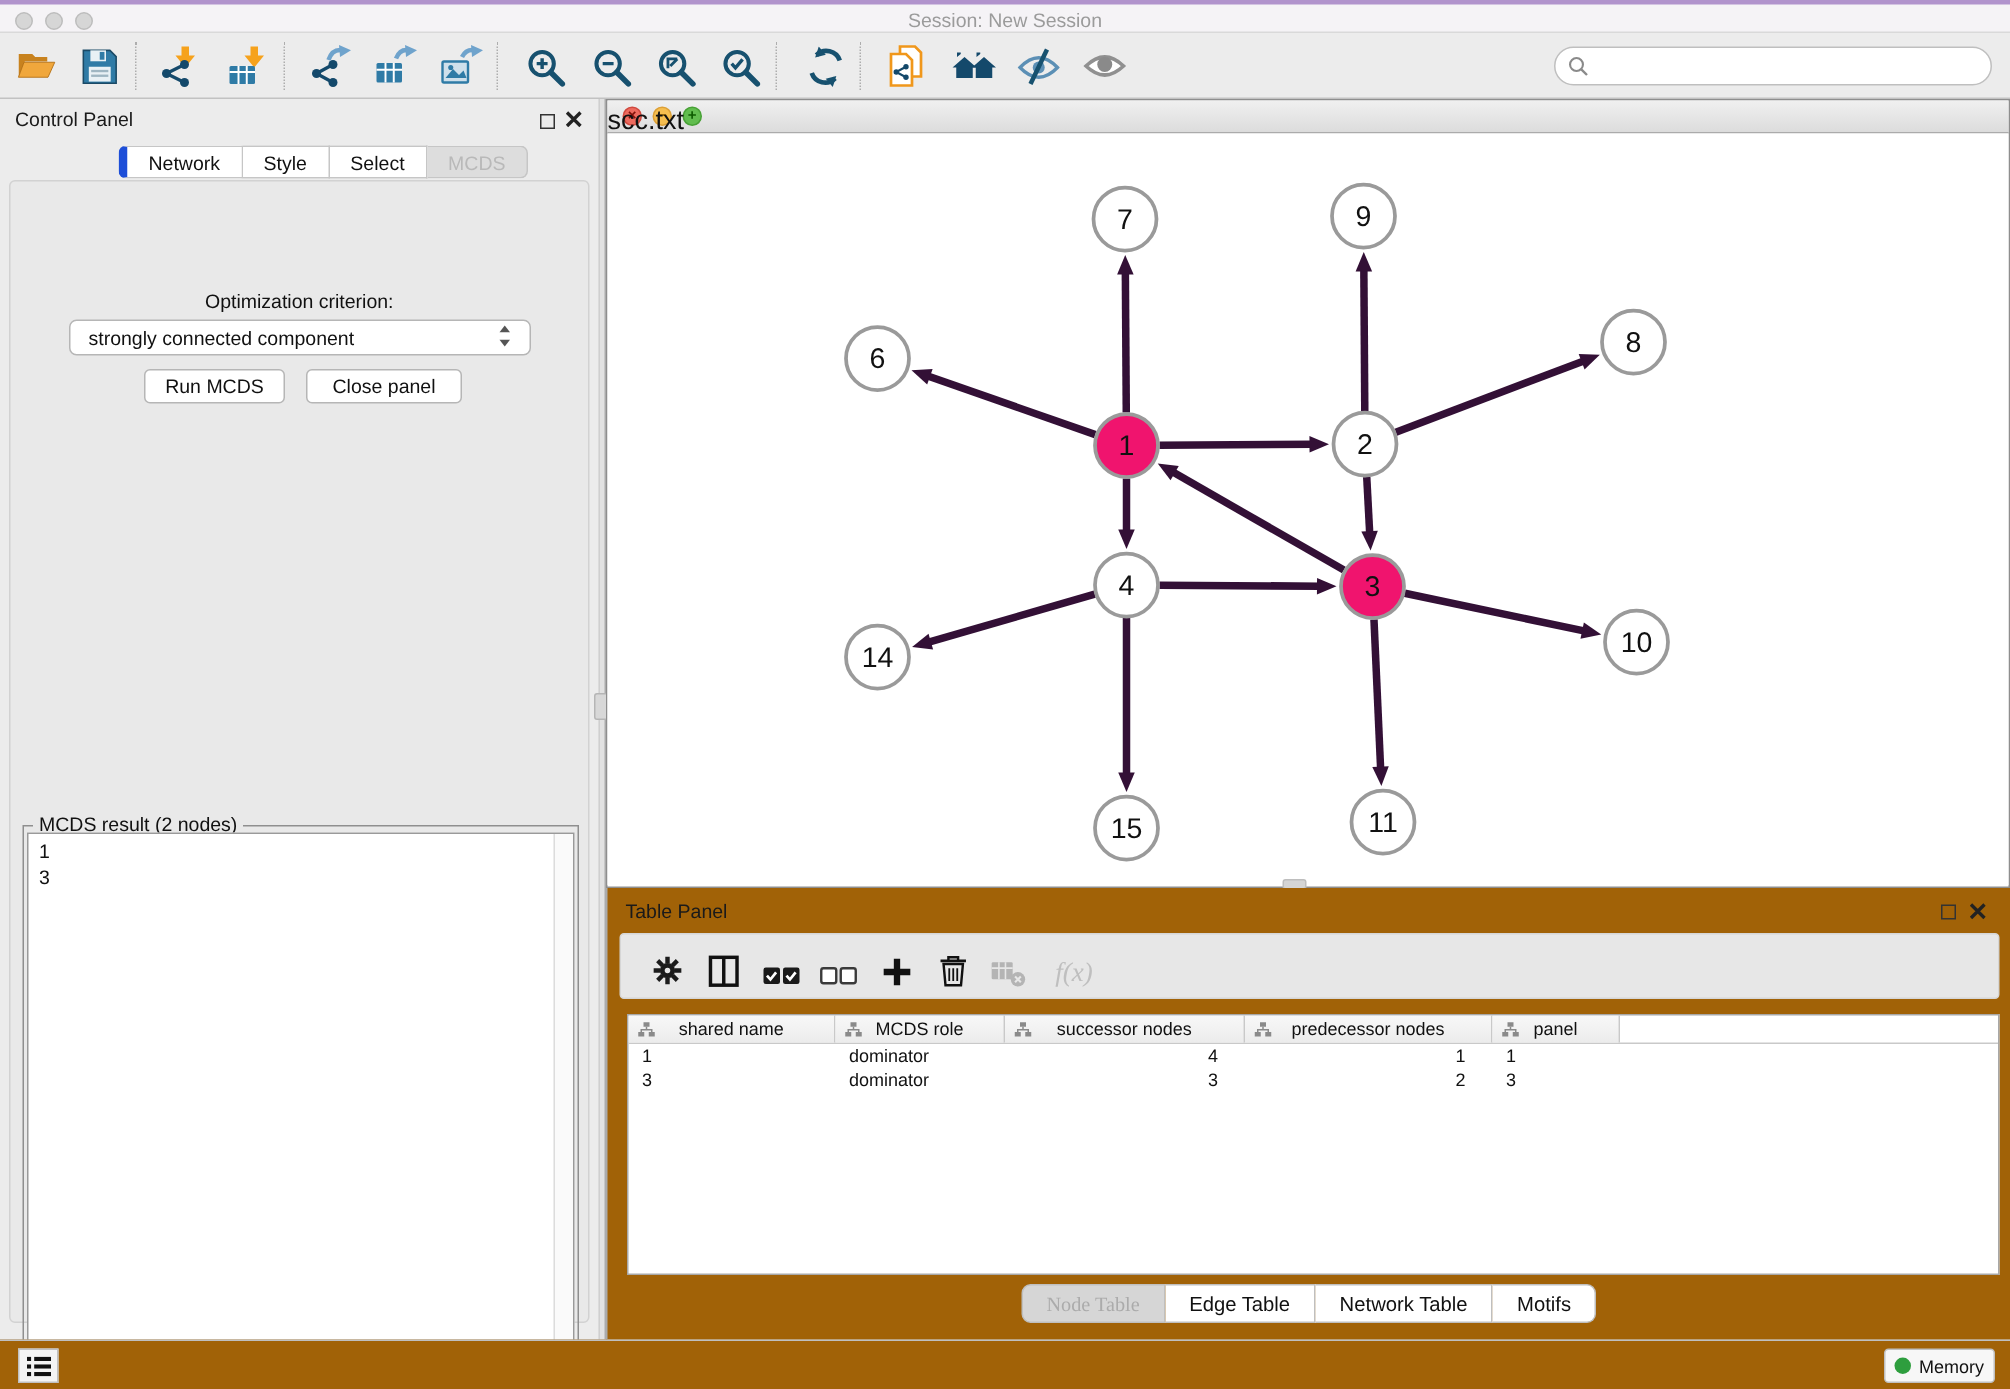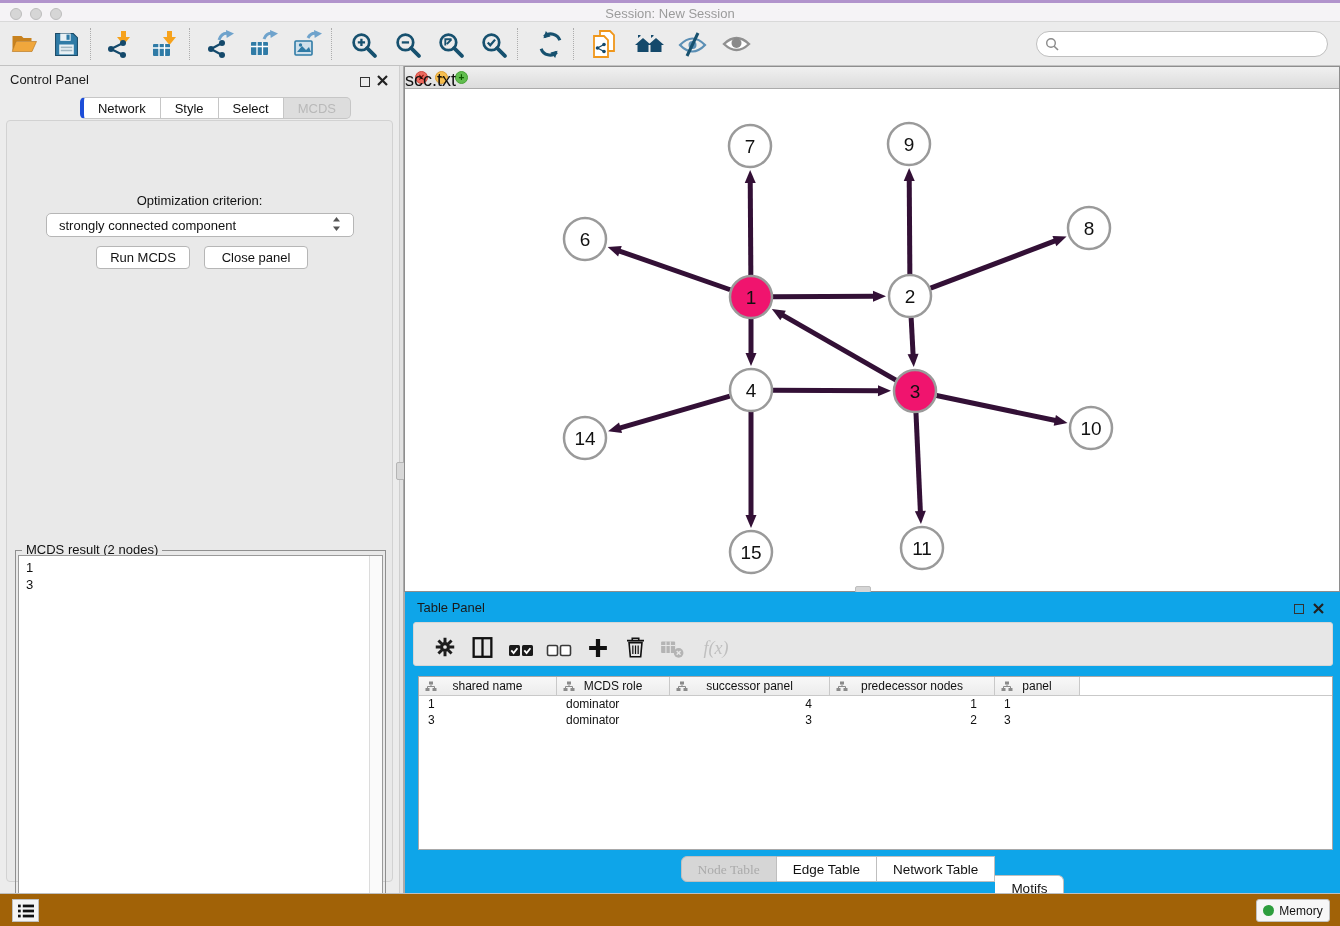--- a/index.html
+++ b/index.html
@@ -24,21 +24,21 @@
   #control-panel{left:0;top:0;width:399px;height:827px;background:#ECECEC;}
   #v-divider{left:399px;top:0;width:5px;height:827px;background:#E2E2E2;border-left:1px solid #CFCFCF;border-right:1px solid #ABABAB;}
   #v-grip{left:396px;top:396px;width:10px;height:18px;background:#D8D8D8;border:1px solid #B5B5B5;border-radius:2px;}
 
   
   #cp-header{left:0;top:0;width:399px;height:26px;}
   #cp-title{position:absolute;left:10px;top:6px;font-size:13px;color:#1A1A1A;}
   .panel-float{width:10px;height:10px;border:1.6px solid #333;display:inline-block;}
   #cp-tabs{position:absolute;left:0;top:31px;width:399px;height:22px;display:flex;justify-content:center;}
   #cp-tabs .tab{height:22px;line-height:22px;padding:0 14px;font-size:13px;background:#FFF;color:#111;border:1px solid #C6C6C6;border-left:none;}
-  #cp-tabs .tab:first-child{border-left:4px solid #1d4ed8;border-radius:5px 0 0 5px;margin-left:32px;}
+  #cp-tabs .tab:first-child{border-left:6px solid #1d4ed8;border-radius:5px 0 0 5px;margin-left:32px;}
   #cp-tabs .tab:last-child{border-radius:0 5px 5px 0;}
   #cp-tabs .tab.active{background:#DDDDDD;color:#B9B9B9;}
   #cp-content{left:6px;top:54px;width:387px;height:762px;background:#E9E9E9;border:1px solid #D2D2D2;border-radius:4px;}
   #opt-label{position:absolute;left:0;width:100%;top:72px;text-align:center;font-size:13px;color:#111;}
   #criterion{position:absolute;left:39px;top:92px;width:308px;height:24px;background:#FFF;border:1px solid #B6B6B6;border-radius:5px;font-size:13px;display:flex;align-items:center;padding:0 12px;color:#111;}
   #criterion .stepper{margin-left:auto;}
   .btn{position:absolute;top:125px;height:23px;background:#FFF;border:1px solid #B6B6B6;border-radius:4px;font-size:13px;color:#111;display:flex;align-items:center;justify-content:center;}
   #mcds-group{position:absolute;left:8px;top:429px;width:371px;height:381px;border:1px solid #8F8F8F;}
   #mcds-legend{position:absolute;left:6px;top:-9px;background:#E9E9E9;padding:0 4px;font-size:13px;color:#111;}
   #mcds-text{position:absolute;left:2px;top:4px;right:2px;bottom:2px;background:#FFF;border:1px solid #9A9A9A;}
@@ -47,35 +47,35 @@
 
   
   #network-window{left:404px;top:0;width:936px;height:526px;background:#FFF;border:1px solid #8E8E8E;}
   #nw-titlebar{position:absolute;left:0;top:0;right:0;height:22px;background:linear-gradient(#F0F0F0,#DCDCDC);border-bottom:1px solid #ABABAB;}
   #nw-title{position:absolute;left:0;right:0;top:3px;text-align:left;font-size:18px;color:#111;}
   .tl{position:absolute;top:4px;width:13px;height:13px;border-radius:50%;font-size:10px;line-height:12px;text-align:center;font-weight:bold;}
   #nw-canvas{position:absolute;left:0;top:22px;width:934px;height:501px;background:#FFF;}
   #nw-grip{position:absolute;left:450px;bottom:-2px;width:16px;height:7px;background:#D5D5D5;border:1px solid #BEBEBE;border-radius:2px;}
 
   
-  #table-panel{left:404px;top:526px;width:936px;height:301px;background:#0ea5e9;border-left:1px solid #ABABAB;}
+  #table-panel{left:404px;top:526px;width:936px;height:301px;background:#a16207;border-left:1px solid #ABABAB;}
   #tp-title{position:absolute;left:12px;top:8px;font-size:13px;color:#1A1A1A;}
   #tp-toolbar{position:absolute;left:8px;top:30px;width:920px;height:44px;background:#E7E7E7;border:1px solid #D6D6D6;border-radius:3px;}
   .tpbtn{position:absolute;top:8px;width:30px;height:28px;display:flex;align-items:flex-end;justify-content:center;}
   #fx-label{font-family:"Liberation Serif",serif;font-style:italic;font-size:18px;color:#BFBFBF;}
   #tbl{position:absolute;left:13px;top:84px;width:915px;height:174px;background:#FFF;border:1px solid #A8A8A8;overflow:hidden;}
   #tbl-head{display:flex;height:19px;border-bottom:1px solid #C9C9C9;}
   #tbl-head .th{position:relative;display:flex;align-items:center;justify-content:center;background:linear-gradient(#F8F8F8,#ECECEC);border-right:1px solid #C9C9C9;font-size:12px;color:#111;}
   #tbl-head .th svg{position:absolute;left:6px;top:4px;}
   #tbl-body .tr{display:flex;height:16px;}
   #tbl-body .td{font-size:12px;color:#111;line-height:16px;overflow:hidden;white-space:nowrap;}
   #tp-tabs{position:absolute;left:0;right:0;top:264px;display:flex;justify-content:center;}
   #tp-tabs .tab{height:26px;line-height:26px;padding:0 16px;font-size:13.5px;background:#FFF;color:#111;border:1px solid #BFBFBF;border-left:none;}
   #tp-tabs .tab:first-child{border-left:1px solid #BFBFBF;border-radius:6px 0 0 6px;font-family:Liberation Serif, serif;}
-  #tp-tabs .tab:last-child{border-radius:0 6px 6px 0;margin-top:19px;}
+  #tp-tabs .tab:last-child{border-radius:0 6px 6px 0;}
   #tp-tabs .tab.active{background:#D6D6D6;color:#ABABAB;}
 
   
   #statusbar{left:0;top:893px;width:1340px;height:33px;background:#a16207;border-top:1px solid #BFBFBF;}
   #list-btn{position:absolute;left:12px;top:5px;width:27px;height:23px;background:#F4F4F4;border:1px solid #C0C0C0;display:flex;align-items:center;justify-content:center;}
   #memory-btn{position:absolute;right:10px;top:5px;width:74px;height:23px;background:#F7F7F7;border:1px solid #C0C0C0;border-radius:3px;display:flex;align-items:center;justify-content:center;gap:5px;font-size:12px;color:#111;}
   #memory-dot{width:11px;height:11px;border-radius:50%;background:#2E9E3E;}
 </style>
 </head>
 <body>
@@ -422,21 +422,21 @@
               </svg>
               <span>MCDS role</span>
             </div>
             <div class="th" style="width: 160px;">
               <svg width="12" height="11" viewBox="0 0 12 11">
                 <rect x="4" y="0.5" width="4" height="3" fill="#8a8a8a"></rect>
                 <rect x="0.5" y="7" width="4" height="3" fill="#8a8a8a"></rect>
                 <rect x="7.5" y="7" width="4" height="3" fill="#8a8a8a"></rect>
                 <path d="M6 3.5v2M2.5 7V5.5h7V7" stroke="#8a8a8a" fill="none"></path>
               </svg>
-              <span>successor panel</span>
+              <span>successor nodes</span>
             </div>
             <div class="th" style="width: 165px;">
               <svg width="12" height="11" viewBox="0 0 12 11">
                 <rect x="4" y="0.5" width="4" height="3" fill="#8a8a8a"></rect>
                 <rect x="0.5" y="7" width="4" height="3" fill="#8a8a8a"></rect>
                 <rect x="7.5" y="7" width="4" height="3" fill="#8a8a8a"></rect>
                 <path d="M6 3.5v2M2.5 7V5.5h7V7" stroke="#8a8a8a" fill="none"></path>
               </svg>
               <span>predecessor nodes</span>
             </div>

